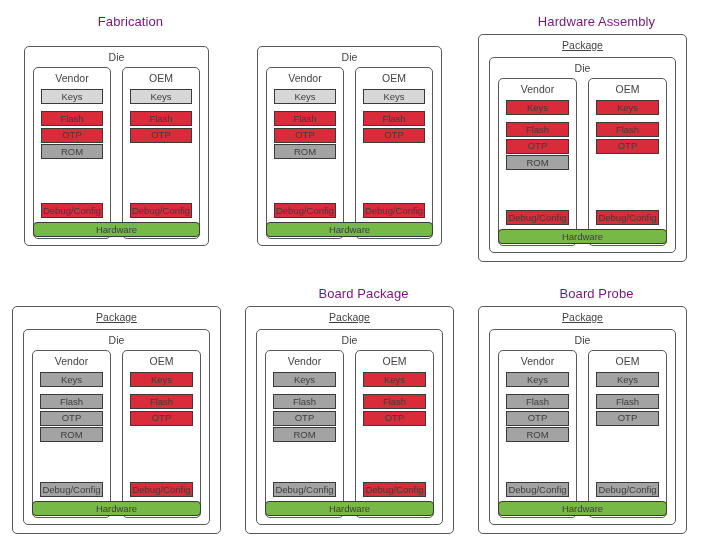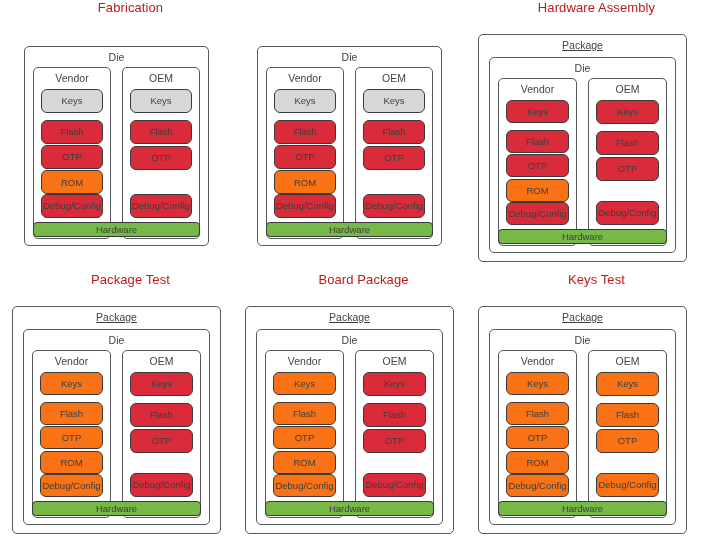--- a/index.html
+++ b/index.html
@@ -9,23 +9,23 @@
     color:#404040;overflow:hidden;
   }
   .grid{
     position:relative;width:719px;height:545px;
     display:grid;
     grid-template-columns:233px 233px 233px;
     grid-template-rows:272px 272px;
   }
   .panel{position:relative;}
   .panel-title{
-    text-align:center;font-size:13px;color:#b91c1c;
+    text-align:center;font-size:13px;color:#701a75;
     line-height:16px;height:16px;
-    letter-spacing:0.1px;padding-left:28px;
+    margin-top:14px;letter-spacing:0.1px;padding-left:28px;
   }
   
   .box{
     border:1.4px solid #555a5e;border-radius:5px;
     background:#ffffff;box-sizing:border-box;
   }
   .box-label{
     text-align:center;font-size:10.5px;color:#434343;
     line-height:13px;padding-top:4px;
   }
@@ -56,28 +56,28 @@
   }
   .col-label{
     text-align:center;font-size:10.5px;color:#434343;
     line-height:13px;padding-top:4px;
   }
   .items{
     position:absolute;left:7px;right:7px;top:21px;bottom:20px;
     display:flex;flex-direction:column;
   }
   .chip{
-    height:24px;border:1.3px solid #3a3a3a;border-radius:6px;
+    height:15px;border:1.3px solid #3a3a3a;border-radius:0;
     display:flex;align-items:center;justify-content:center;
     font-size:9.5px;color:#3d3d3d;box-sizing:border-box;
     line-height:1;
   }
   .chip.gray{background:#d7d7d7;}
   .chip.red{background:#d92b3a;}
-  .chip.green{background:#f97316;}
+  .chip.green{background:#a3a3a3;}
   .gap-lg{height:7px;}
   .gap-sm{height:1.5px;}
   .spacer{flex:1 1 auto;}
 
   .hardware{
     position:absolute;left:8px;right:8px;bottom:8px;
     height:15px;
     border:1.3px solid #3a3a3a;border-radius:4px;
     background:#76b947;
     display:flex;align-items:center;justify-content:center;
@@ -189,21 +189,20 @@
                 <div class="spacer"></div>
                 <div class="chip red">Debug/Config</div>
               </div>
             </div>
           </div>
           <div class="hardware">Hardware</div>
         </div>
       </div>
     </div>
     <div class="panel">
-      <div class="panel-title">Package Test</div>
       <div class="box package">
         <div class="box-label">Package</div>
         <div class="box die ">
           <div class="box-label">Die</div>
           <div class="cols">
             <div class="col">
               <div class="col-label">Vendor</div>
               <div class="items">
                 <div class="chip green">Keys</div>
                 <div class="gap-lg"></div>
@@ -265,21 +264,21 @@
                 <div class="spacer"></div>
                 <div class="chip red">Debug/Config</div>
               </div>
             </div>
           </div>
           <div class="hardware">Hardware</div>
         </div>
       </div>
     </div>
     <div class="panel">
-      <div class="panel-title">Keys Test</div>
+      <div class="panel-title">Board Probe</div>
       <div class="box package">
         <div class="box-label">Package</div>
         <div class="box die ">
           <div class="box-label">Die</div>
           <div class="cols">
             <div class="col">
               <div class="col-label">Vendor</div>
               <div class="items">
                 <div class="chip green">Keys</div>
                 <div class="gap-lg"></div>

